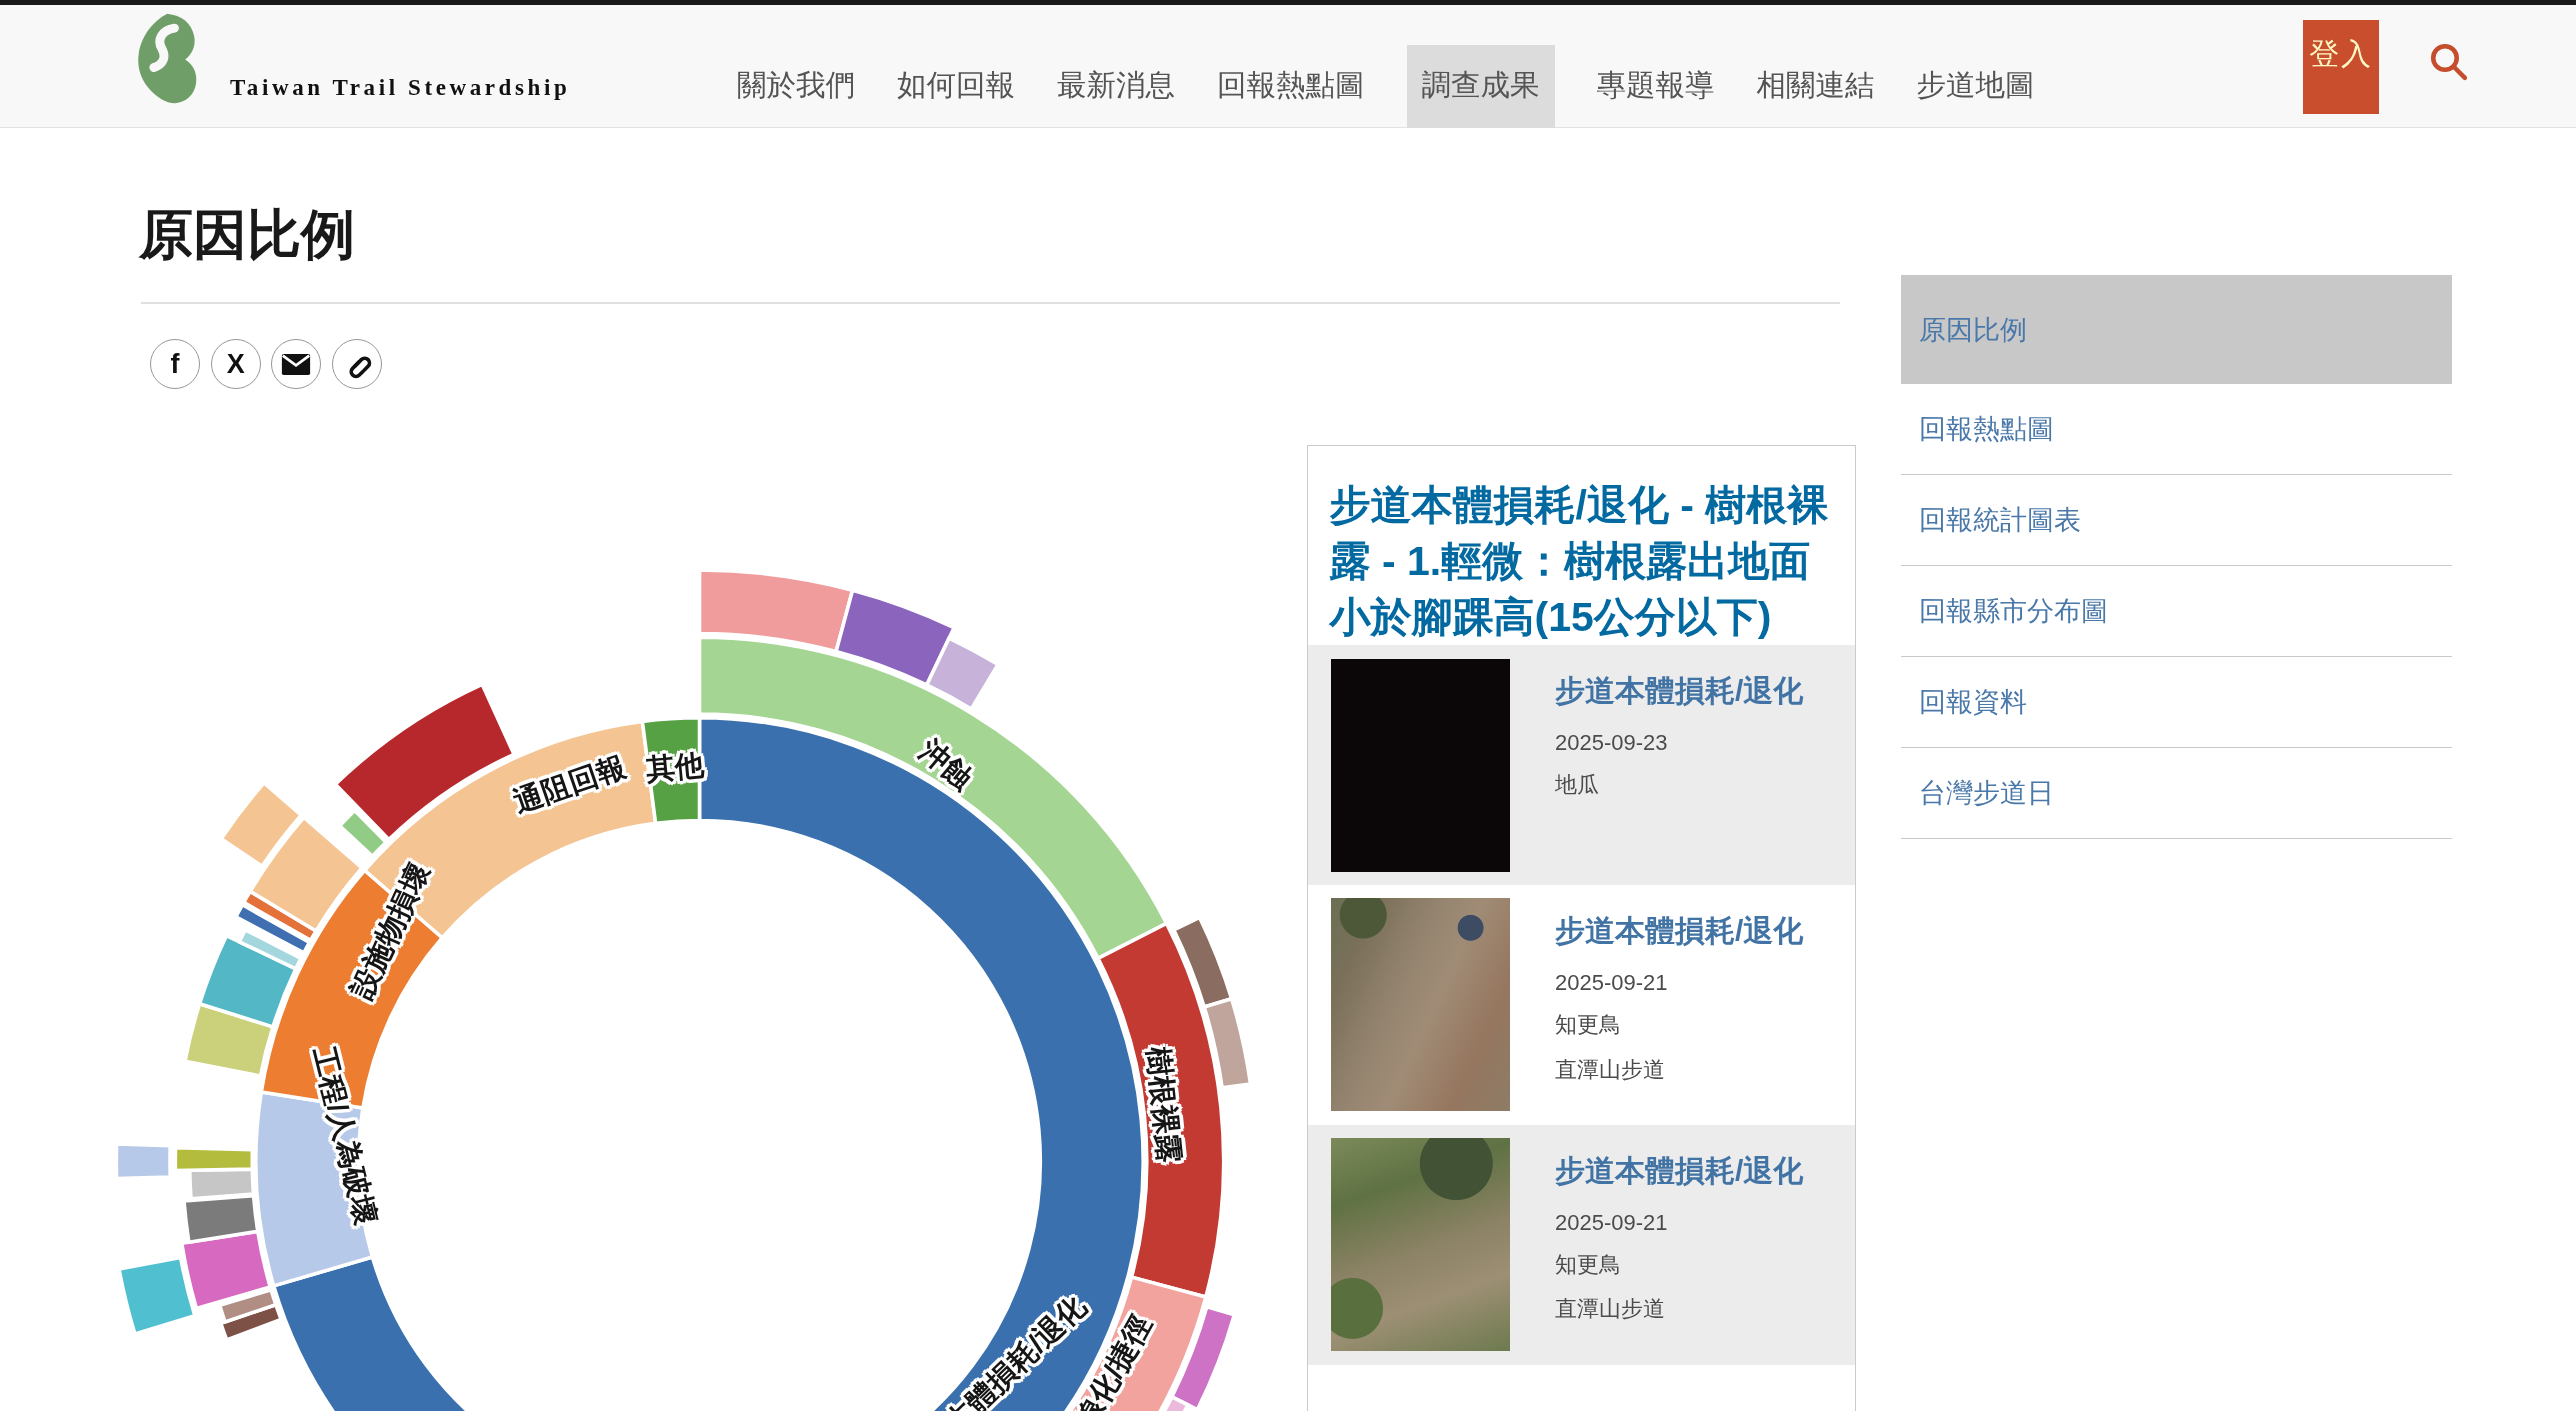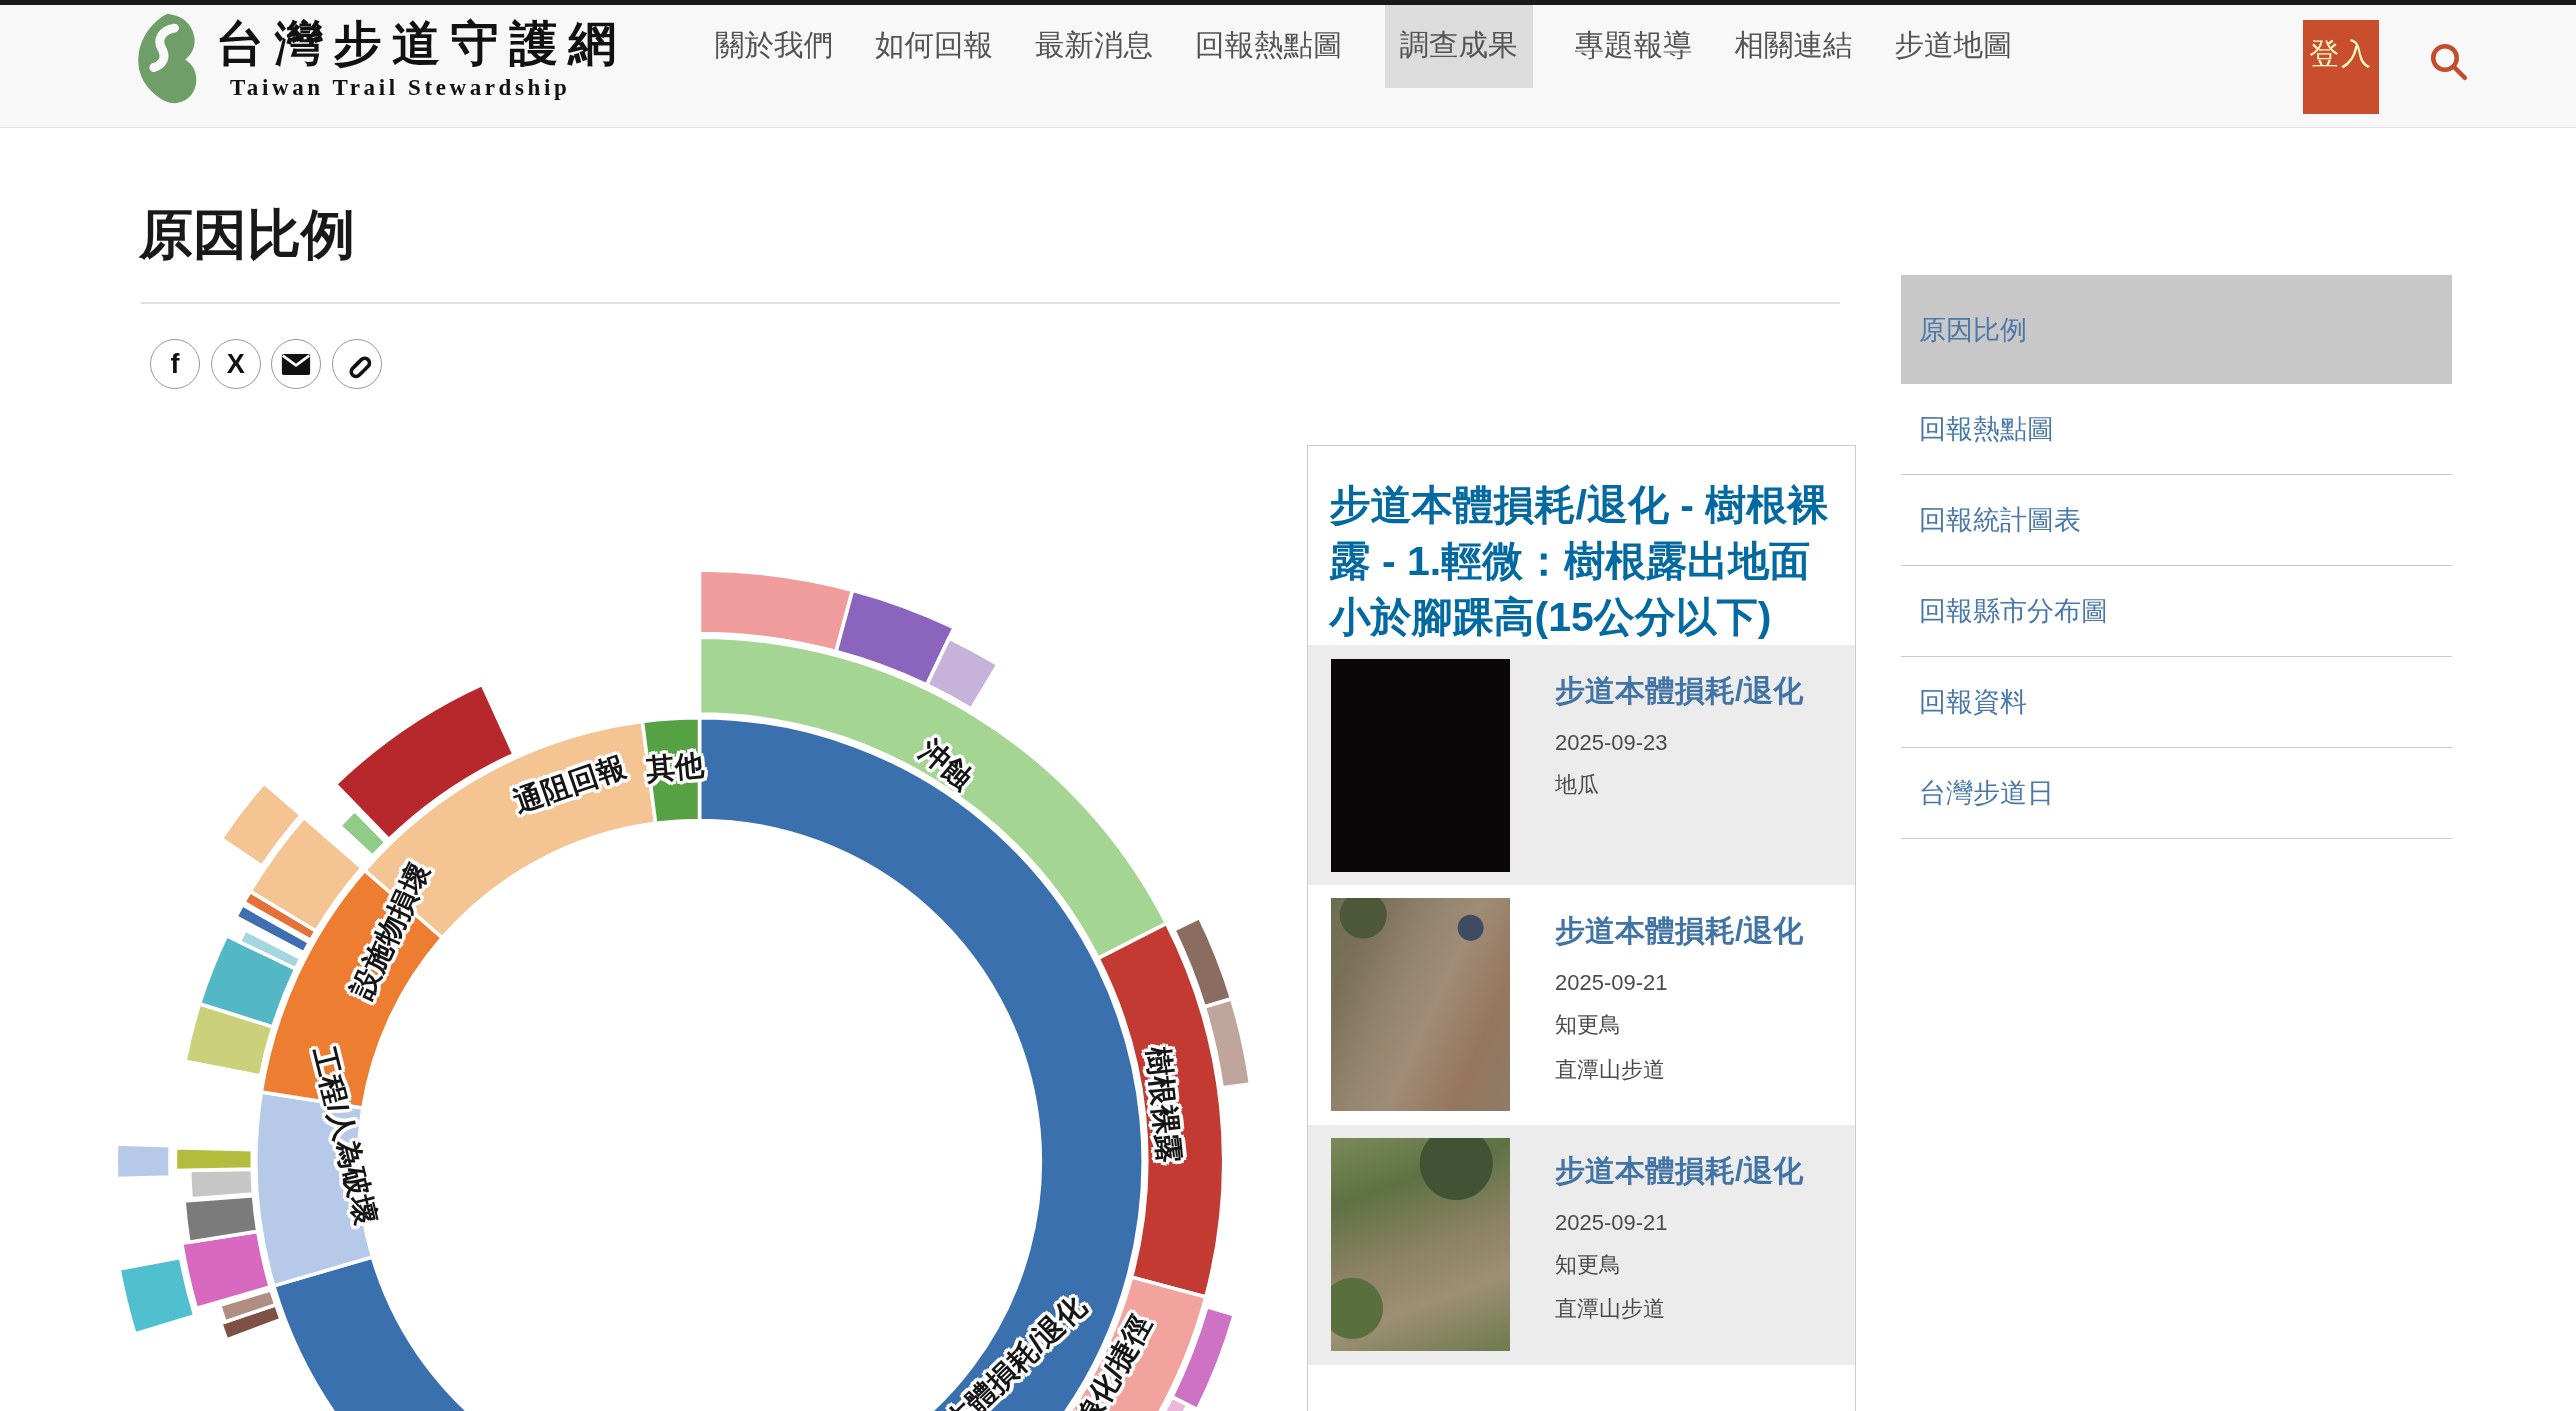--- a/index.html
+++ b/index.html
@@ -6,21 +6,21 @@
   html,body { width:2576px; height:1411px; overflow:hidden; background:#fff;
               font-family:"Liberation Sans", sans-serif; }
   .topbar { position:absolute; left:0; top:0; width:2576px; height:4.5px; background:#1a1a1a; }
   header { position:absolute; left:0; top:4.5px; width:2576px; height:123px;
            background:#f8f8f8; border-bottom:0.9px solid #e3e3e3; }
   .logo-blob { position:absolute; left:134px; top:7.2px; }
   .logo-title { position:absolute; left:216px; top:7.2px; font-family:"Liberation Serif", serif;
                 font-weight:700; font-size:48px; letter-spacing:10.7px; color:#111; white-space:nowrap; }
   .logo-sub { position:absolute; left:230px; top:70px; font-family:"Liberation Serif", serif;
               font-weight:700; font-size:23px; letter-spacing:3.6px; color:#111; white-space:nowrap; }
-  nav { position:absolute; left:715px; top:0; height:123px; display:flex; align-items:flex-start; gap:42px; }
+  nav { position:absolute; left:737px; top:0; height:123px; display:flex; align-items:flex-end; gap:42px; }
   nav a { font-size:29.5px; color:#545454; text-decoration:none; white-space:nowrap; padding:21.5px 0; }
   nav a.active { background:#dcdcdc; padding:21.5px 15px; }
   .login-btn { position:absolute; left:2303px; top:15px; width:76px; height:94px; background:#c94e2d;
                color:#fef9c3; font-size:30px; border:none; display:flex; align-items:center; justify-content:center;
                letter-spacing:1.8px; cursor:pointer; padding-bottom:25px; }
   .search-btn { position:absolute; left:2426px; top:34px; width:47px; height:47px; background:none; border:none; cursor:pointer; }
 
   .page-title { position:absolute; left:139px; top:199px; font-size:54px; font-weight:700; color:#191919; }
   .title-divider { position:absolute; left:141px; top:302px; width:1699px; height:1.8px; background:#e0e0e0; }
 
@@ -63,21 +63,20 @@
 </head>
 <body>
 
 <div class="topbar"></div>
 
 <header>
   <svg class="logo-blob" width="63" height="104" viewBox="0 0 70 116">
     <path fill="#6f9e68" d="M37 2C21 10 7 28 5 48c-2 16 4 30 14 40 8 8 20 16 31 13 14-3 21-16 19-30-1-8-6-14-12-18 8-6 12-16 10-26C64 12 53 4 37 2Z"></path>
     <path d="M45 18c-14 2-20 13-14 23 5 9 2 17-9 21" stroke="#f8f8f8" stroke-width="10" fill="none" stroke-linecap="round"></path>
   </svg>
-  <div class="logo-title">台灣步道守護網</div>
   <div class="logo-sub">Taiwan Trail Stewardship</div>
 
   <nav>
     <a href="#">關於我們</a>
     <a href="#">如何回報</a>
     <a href="#">最新消息</a>
     <a href="#">回報熱點圖</a>
     <a href="#" class="active">調查成果</a>
     <a href="#">專題報導</a>
     <a href="#">相關連結</a>

